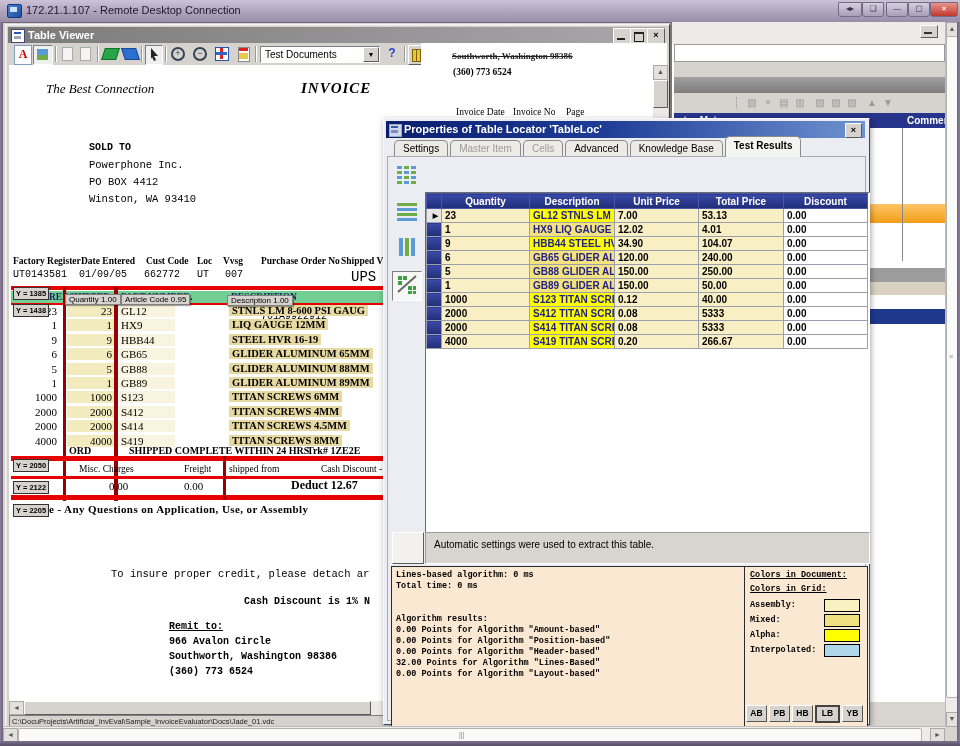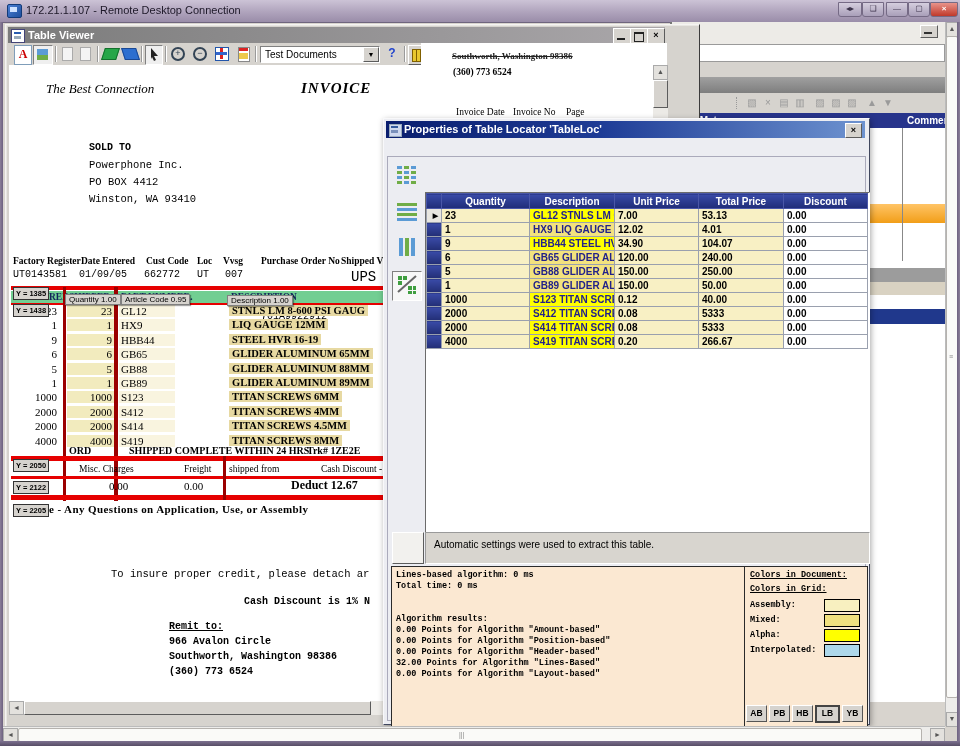--- a/index.html
+++ b/index.html
@@ -33,21 +33,21 @@
   .rp-c1{position:absolute;left:0;top:0;width:224px;height:18px;background:#fff;
      border-right:1px solid #888;border-bottom:1px solid #888;font-weight:bold;font-size:10px;
      padding:3px 0 0 4px;box-sizing:content-box;}
   .rp-c2{position:absolute;left:229px;top:0;width:44px;height:18px;background:#fff;
      border-bottom:1px solid #888;padding:3px 0 0 4px;}
   .rp-row.selected .rp-c1,.rp-row.selected .rp-c2{background:linear-gradient(180deg,#FFC466,#F09A10);color:#fff;}
   .rwicon{position:absolute;top:3px;width:14px;height:14px;color:#9a9a9a;font-size:10px;text-align:center;line-height:14px;}
   
   #viewer{left:5px;top:24px;width:663px;height:702px;z-index:10;
      background:#D6D3CE;border:1px solid;border-color:#f5f4f2 #3c3c3c #3c3c3c #f5f4f2;
-     box-shadow:inset 1px 1px 0 #e8e6e2;padding-left:30px;}
+     box-shadow:inset 1px 1px 0 #e8e6e2;}
   #viewer-titlebar{left:2px;top:2px;width:657px;height:16px;
      background:linear-gradient(90deg,#7b7b7b,#aaa7aa);color:#fff;font-weight:bold;font-size:11px;}
   .vw-capbtn{position:absolute;top:1px;width:16px;height:14px;text-align:center;font-size:9px;line-height:12px;color:#000;}
   #viewer-toolbar{left:2px;top:18px;width:657px;height:22px;background:#D6D3CE;}
   .tbi{position:absolute;top:2px;width:18px;height:18px;text-align:center;}
   .tsep{position:absolute;top:3px;width:1px;height:16px;background:#9a9a9a;border-right:1px solid #fff;}
   #doc{left:3px;top:40px;width:644px;height:636px;background:#fff;overflow:hidden;}
   .rl{position:absolute;background:#E60000;}
   .rv{position:absolute;background:#9B0000;}
   .ytag{position:absolute;background:#D6D3CE;border:1px solid #333;font-weight:bold;font-size:7.5px;
@@ -411,32 +411,36 @@
 
     <div class="abs" style="left:647px;top:40px;width:15px;height:636px;background:#ECEAE6;">
       <div class="scroll-arrow raised" style="left:0;top:0;width:13px;height:13px;">▲</div>
       <div class="abs raised" style="left:0;top:15px;width:13px;height:26px;"></div>
       <div class="scroll-arrow raised" style="left:0;top:621px;width:13px;height:13px;">▼</div>
     </div>
     <div class="abs" style="left:3px;top:676px;width:644px;height:14px;background:#ECEAE6;">
       <div class="scroll-arrow raised" style="left:0;top:0;width:13px;height:12px;line-height:11px;">◄</div>
       <div class="abs raised" style="left:15px;top:0;width:345px;height:12px;"></div>
     </div>
+    <div class="abs sunk" style="left:3px;top:690px;width:656px;height:11px;background:#D6D3CE;overflow:hidden;">
+      <span class="abs" style="left:2px;top:1px;font-size:7.5px;color:#222;white-space:nowrap;">C:\DocuProjects\Artificial_InvEval\Sample_InvoiceEvaluator\Docs\Jade_01.vdc</span>
+    </div>
   </div>
 
   <div class="abs" id="dialog">
     <div class="abs" id="dlg-titlebar">
       <div class="abs" style="left:3px;top:3px;width:11px;height:11px;background:#cfd8ee;border:1px solid #9ab;">
         <div class="abs" style="left:1px;top:1px;width:7px;height:2px;background:#345a9e;"></div>
         <div class="abs" style="left:1px;top:5px;width:7px;height:3px;background:#7a90ba;"></div>
       </div>
       <span class="abs" style="left:18px;top:2px;white-space:nowrap;">Properties of Table Locator 'TableLoc'</span>
       <div class="abs raised" style="right:3px;top:2px;width:15px;height:13px;text-align:center;font-size:9px;line-height:12px;font-weight:bold;color:#000;">×</div>
     </div>
 
+    <div class="abs" style="left:10px;top:17px;width:470px;height:20px;white-space:nowrap;"><div class="tab">Settings</div><div class="tab disabled">Master Item</div><div class="tab disabled">Cells</div><div class="tab">Advanced</div><div class="tab">Knowledge Base</div><div class="tab active">Test Results</div></div>
 
     <div class="abs" id="tabpage">
 
       <div class="strip-btn" style="top:6px;">
         <svg width="22" height="20">
           <g>
             <rect x="1" y="1" width="5" height="3" fill="#5B9BD5"></rect>
               <rect x="8" y="1" width="5" height="3" fill="#70AD47"></rect>
               <rect x="15" y="1" width="5" height="3" fill="#5B9BD5"></rect>
             <rect x="1" y="6" width="5" height="3" fill="#70AD47"></rect>

